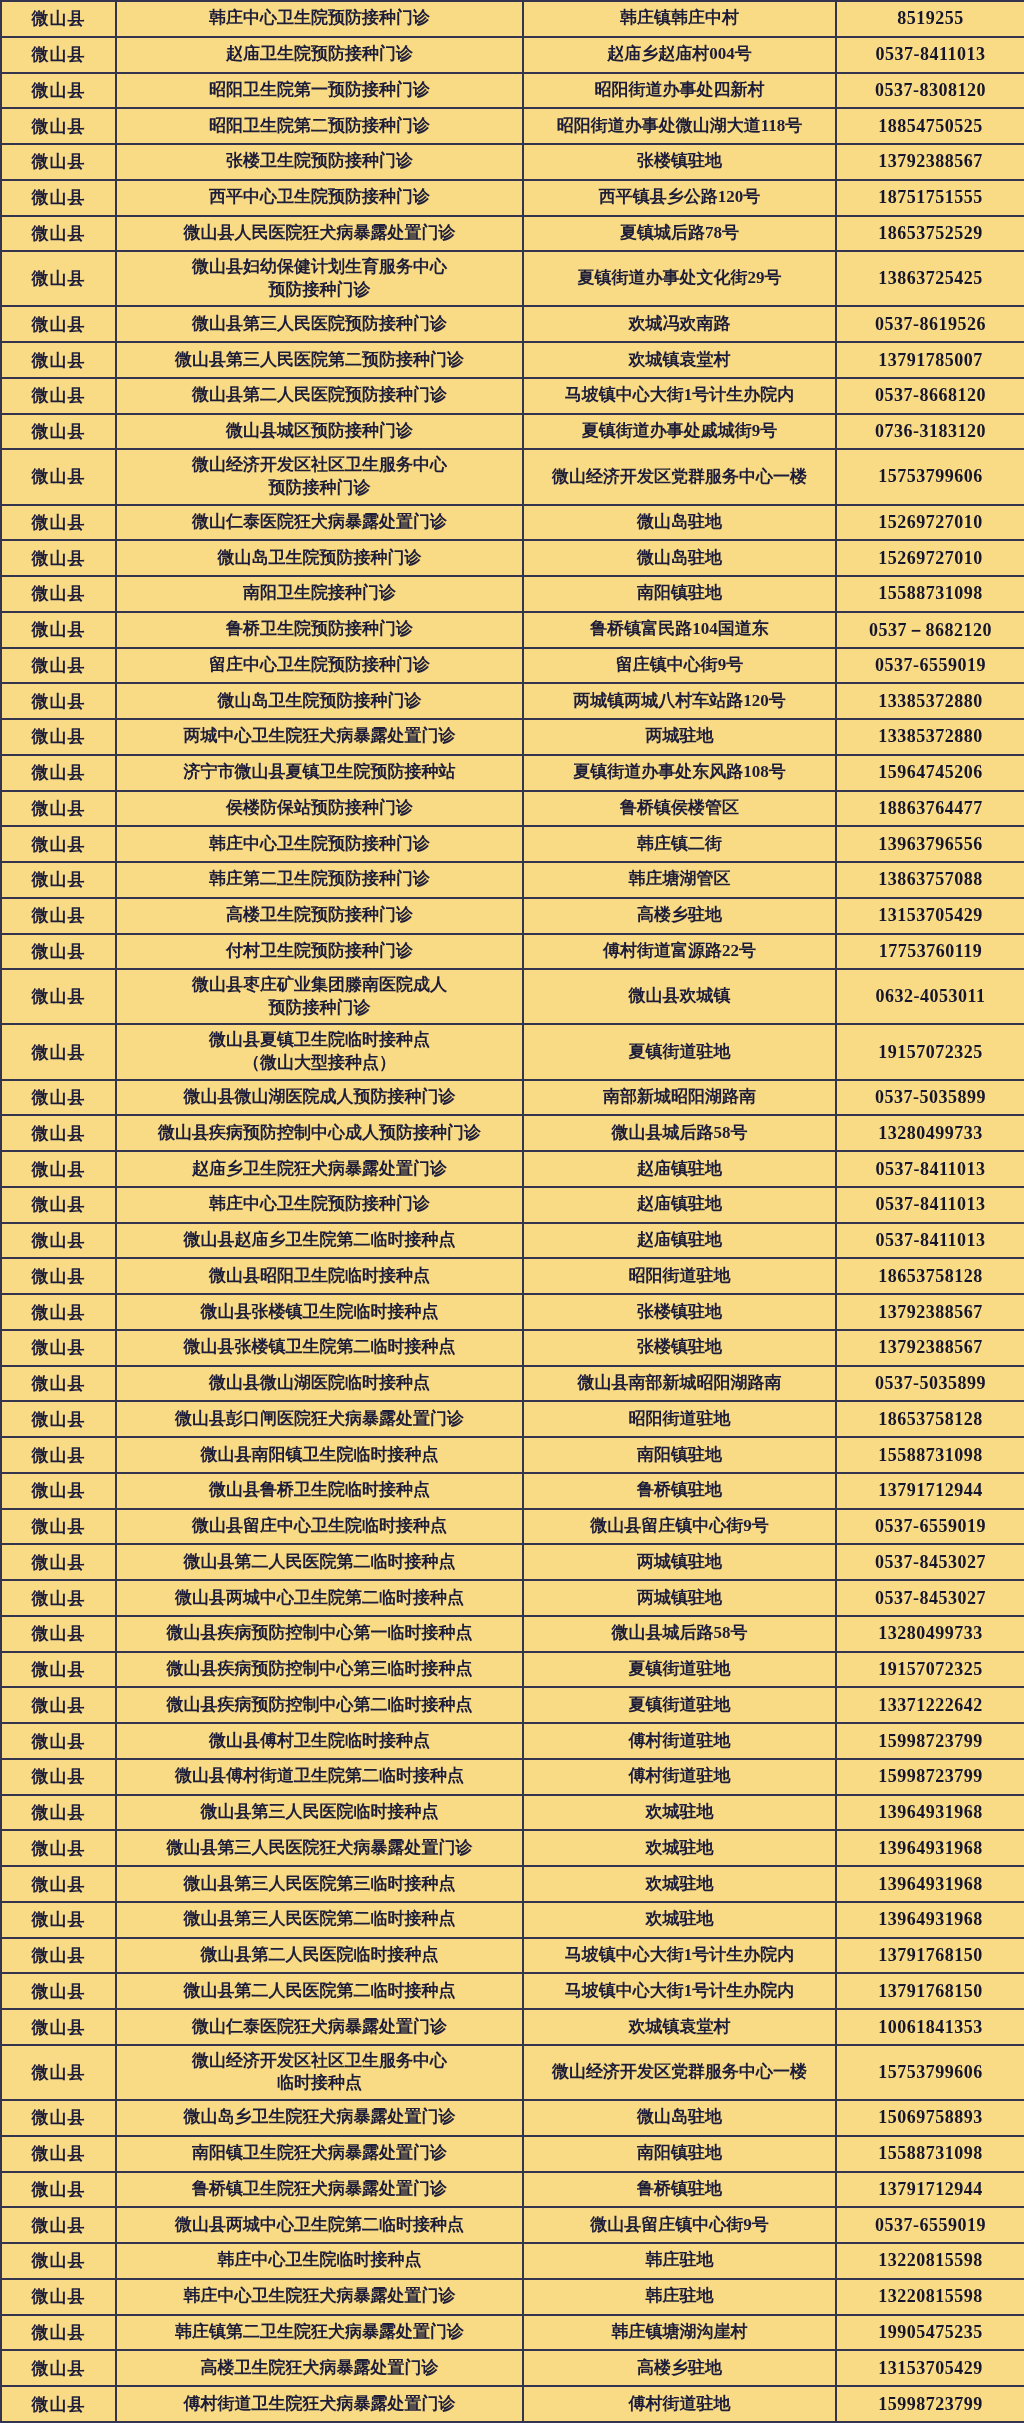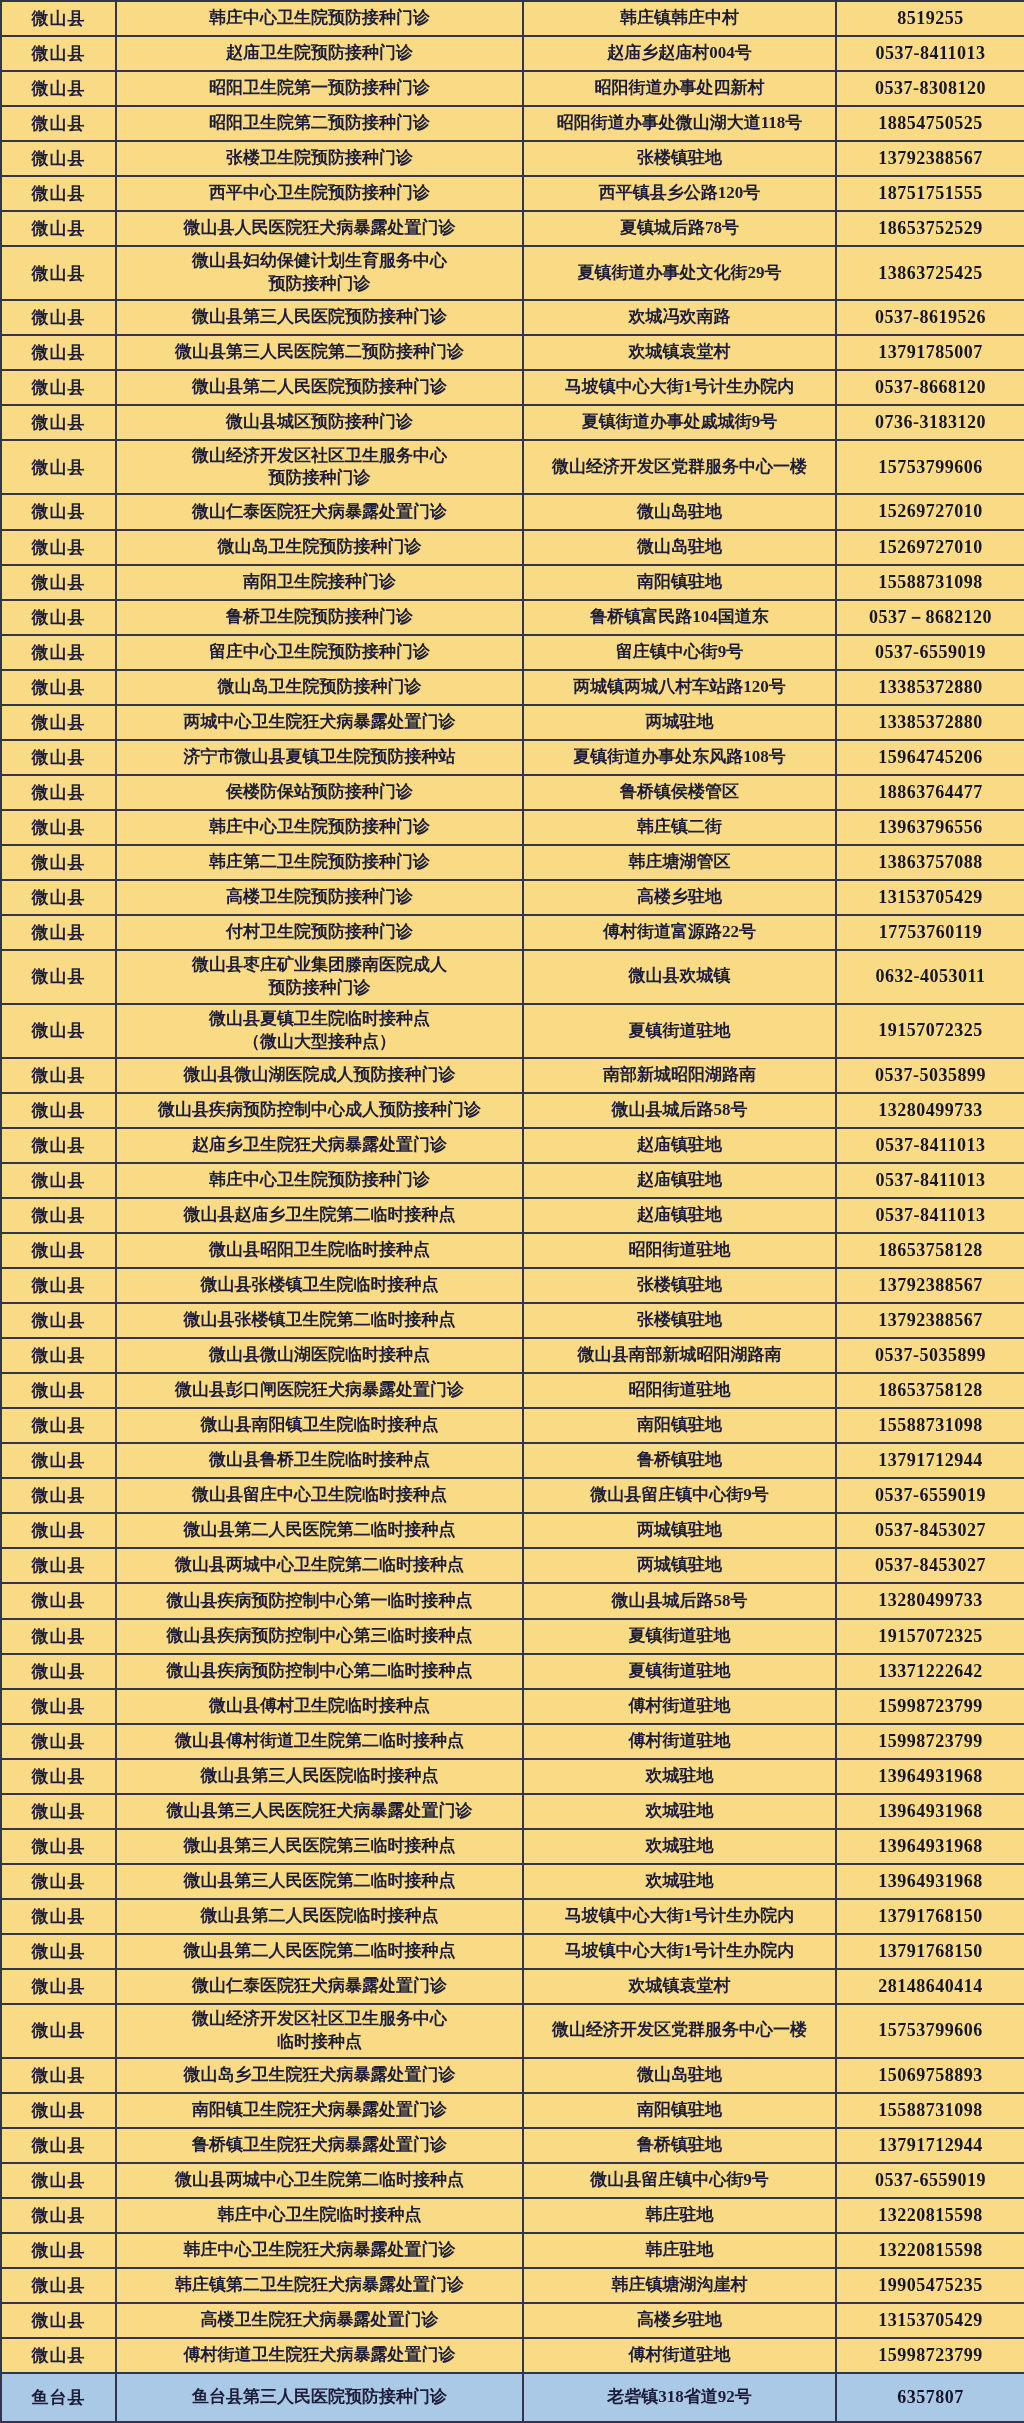--- a/index.html
+++ b/index.html
@@ -400,21 +400,21 @@
       <tr class="row-yellow">
         <td class="county-cell">微山县</td>
         <td class="clinic-name-cell">微山县第二人民医院第二临时接种点</td>
         <td class="address-cell">马坡镇中心大街1号计生办院内</td>
         <td class="phone-cell">13791768150</td>
       </tr>
       <tr class="row-yellow">
         <td class="county-cell">微山县</td>
         <td class="clinic-name-cell">微山仁泰医院狂犬病暴露处置门诊</td>
         <td class="address-cell">欢城镇袁堂村</td>
-        <td class="phone-cell">28148640414</td>
+        <td class="phone-cell">10061841353</td>
       </tr>
       <tr class="row-yellow tall">
         <td class="county-cell">微山县</td>
         <td class="clinic-name-cell">微山经济开发区社区卫生服务中心
 临时接种点</td>
         <td class="address-cell">微山经济开发区党群服务中心一楼</td>
         <td class="phone-cell">15753799606</td>
       </tr>
       <tr class="row-yellow">
         <td class="county-cell">微山县</td>
@@ -463,20 +463,14 @@
         <td class="clinic-name-cell">高楼卫生院狂犬病暴露处置门诊</td>
         <td class="address-cell">高楼乡驻地</td>
         <td class="phone-cell">13153705429</td>
       </tr>
       <tr class="row-yellow">
         <td class="county-cell">微山县</td>
         <td class="clinic-name-cell">傅村街道卫生院狂犬病暴露处置门诊</td>
         <td class="address-cell">傅村街道驻地</td>
         <td class="phone-cell">15998723799</td>
       </tr>
-      <tr class="row-blue last">
-        <td class="county-cell">鱼台县</td>
-        <td class="clinic-name-cell">鱼台县第三人民医院预防接种门诊</td>
-        <td class="address-cell">老砦镇318省道92号</td>
-        <td class="phone-cell">6357807</td>
-      </tr>
     </tbody>
 </table>
 
 </body></html>

